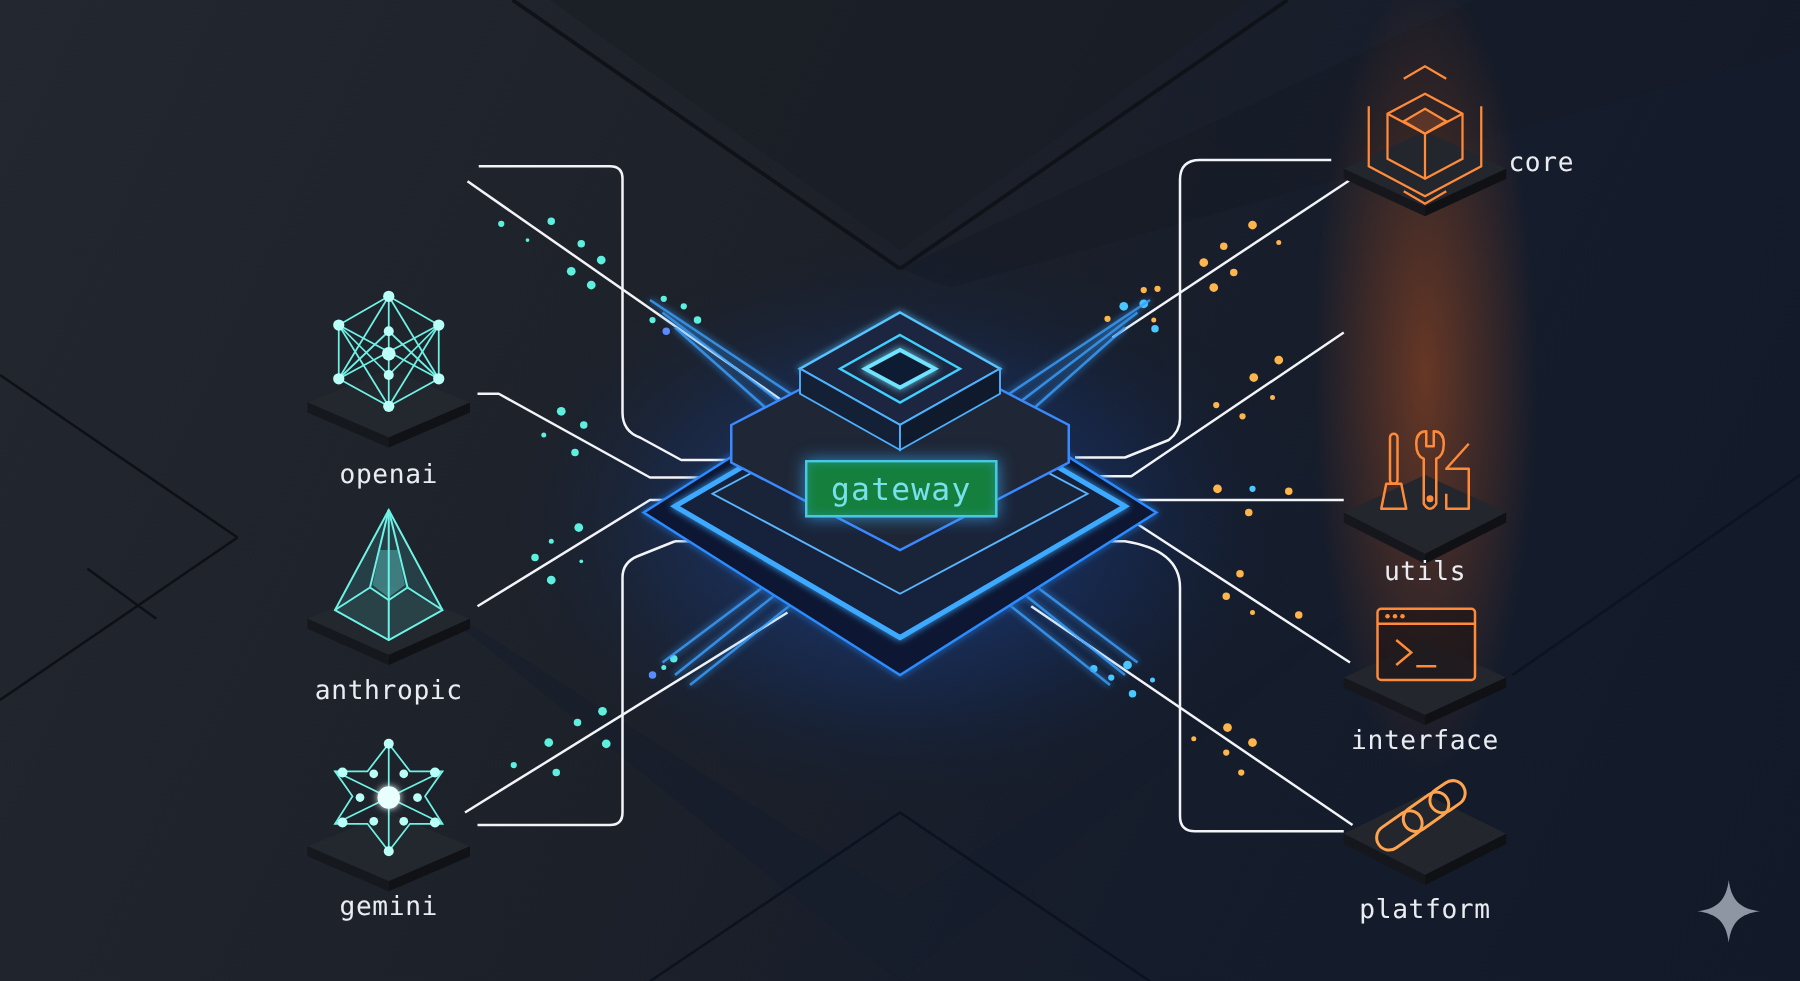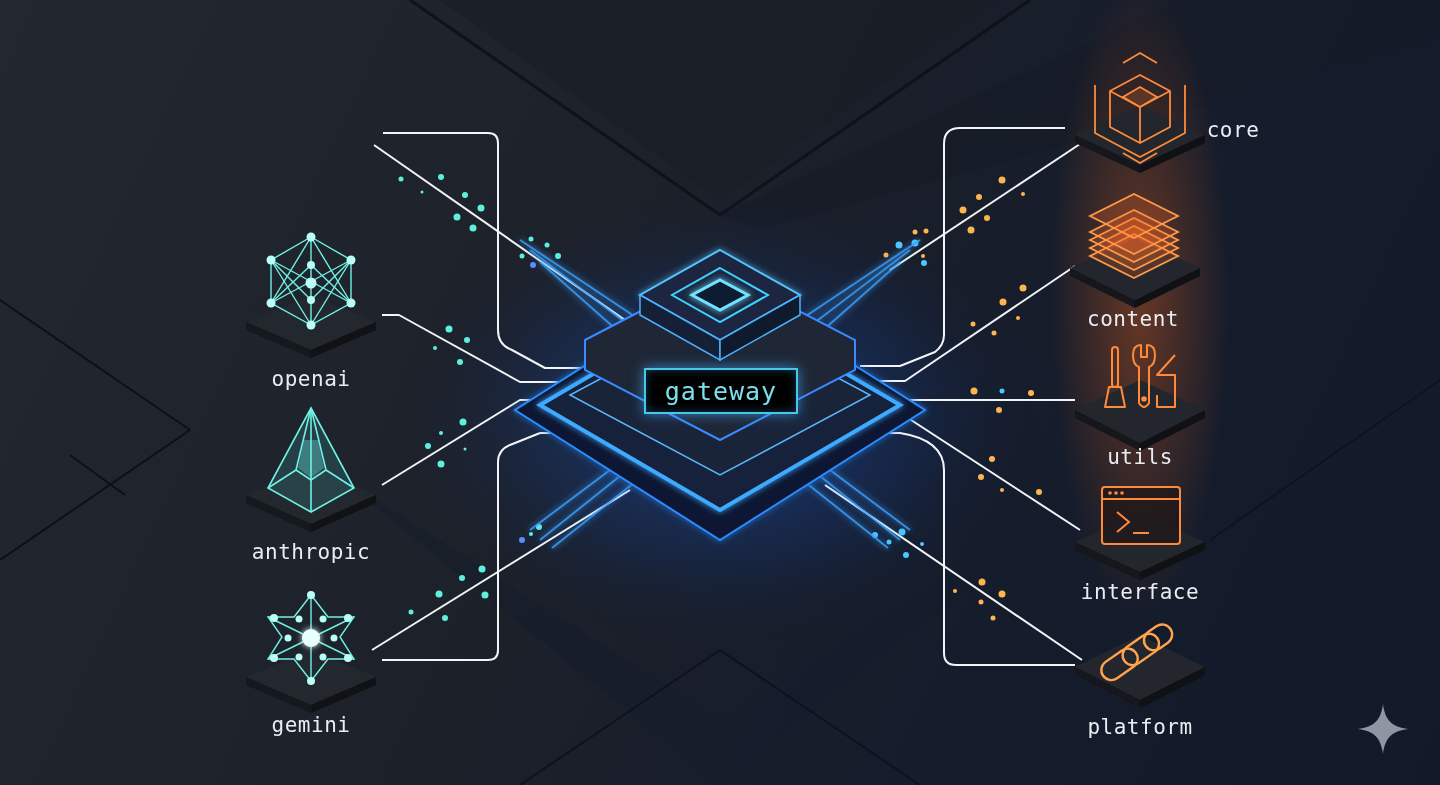--- a/index.html
+++ b/index.html
@@ -11,21 +11,21 @@
   .stage { position:absolute; left:0; top:0; width:1440px; height:785px; }
   svg.bg, svg.wires, svg.chip { position:absolute; left:0; top:0; }
   .node { position:absolute; width:150px; height:150px; }
   .node svg { position:absolute; left:0; top:0; }
   .label {
     position:absolute; color:#e9edf2; font-size:21px; letter-spacing:0.5px;
     white-space:nowrap; transform:translateX(-50%);
   }
   .gateway-label {
     position:absolute; left:644px; top:368px; width:150px; height:42px;
-    border:2px solid #49c8e6; background:#000000;
+    border:2px solid #49c8e6; background:#15803d;
     box-shadow: 0 0 12px rgba(60,170,255,0.7), inset 0 0 8px rgba(60,170,255,0.35);
     color:#79e0ee; font-size:25px; display:flex; align-items:center; justify-content:center;
     letter-spacing:1px;
   }
   .sparkle { position:absolute; left:1356px; top:702px; width:54px; height:54px; }
 </style>
 </head>
 <body>
 
 <div class="stage">
@@ -290,35 +290,20 @@
           <circle cx="63" cy="72" r="3.5"></circle>
           <circle cx="87" cy="72" r="3.5"></circle>
         <circle cx="52" cy="53" r="3.5"></circle>
           <circle cx="98" cy="53" r="3.5"></circle>
       </g>
       <circle cx="75" cy="53" r="9" fill="#e8fffd" filter="url(#glowB)"></circle>
     </svg>
     <div class="label" style="left:75px;top:128px;">gemini</div>
   </div>
 
-  <div class="node" style="left:1060px;top:180px;">
-    <svg width="150" height="150">
-      <polygon points="75,58 140,88 75,120 10,88" fill="#23262d"></polygon>
-      <polygon points="10,88 75,120 75,128 10,96" fill="#15171c"></polygon>
-      <polygon points="140,88 75,120 75,128 140,96" fill="#0f1115"></polygon>
-      <g stroke="#ff9a4a" stroke-width="1.8" fill="rgba(255,110,40,0.22)">
-        <polygon points="74,70 118,48 74,26 30,48" transform="translate(0,28)"></polygon>
-        <polygon points="74,70 118,48 74,26 30,48" transform="translate(0,20)"></polygon>
-        <polygon points="74,70 118,48 74,26 30,48" transform="translate(0,12)"></polygon>
-        <polygon points="74,70 118,48 74,26 30,48" transform="translate(0,4)"></polygon>
-        <polygon points="74,70 118,48 74,26 30,48" transform="translate(0,-12)"></polygon>
-      </g>
-    </svg>
-    <div class="label" style="left:73px;top:127px;">content</div>
-  </div>
 
   <div class="node" style="left:1065px;top:335px;">
     <svg width="150" height="150">
       <polygon points="75,45 140,75 75,108 10,75" fill="#23262d"></polygon>
       <polygon points="10,75 75,108 75,116 10,83" fill="#15171c"></polygon>
       <polygon points="140,75 75,108 75,116 140,83" fill="#0f1115"></polygon>
       <g stroke="#ff8a3a" stroke-width="2" fill="none" stroke-linejoin="round">
         <rect x="47" y="12" width="6" height="40" rx="3"></rect>
         <polygon points="44,52 56,52 60,72 40,72"></polygon>
         <path d="M68,20 Q68,10 76,10 L76,22 L82,22 L82,10 Q90,10 90,20 Q90,30 84,32 L84,68 Q79,76 74,68 L74,32 Q68,30 68,20 Z"></path>

